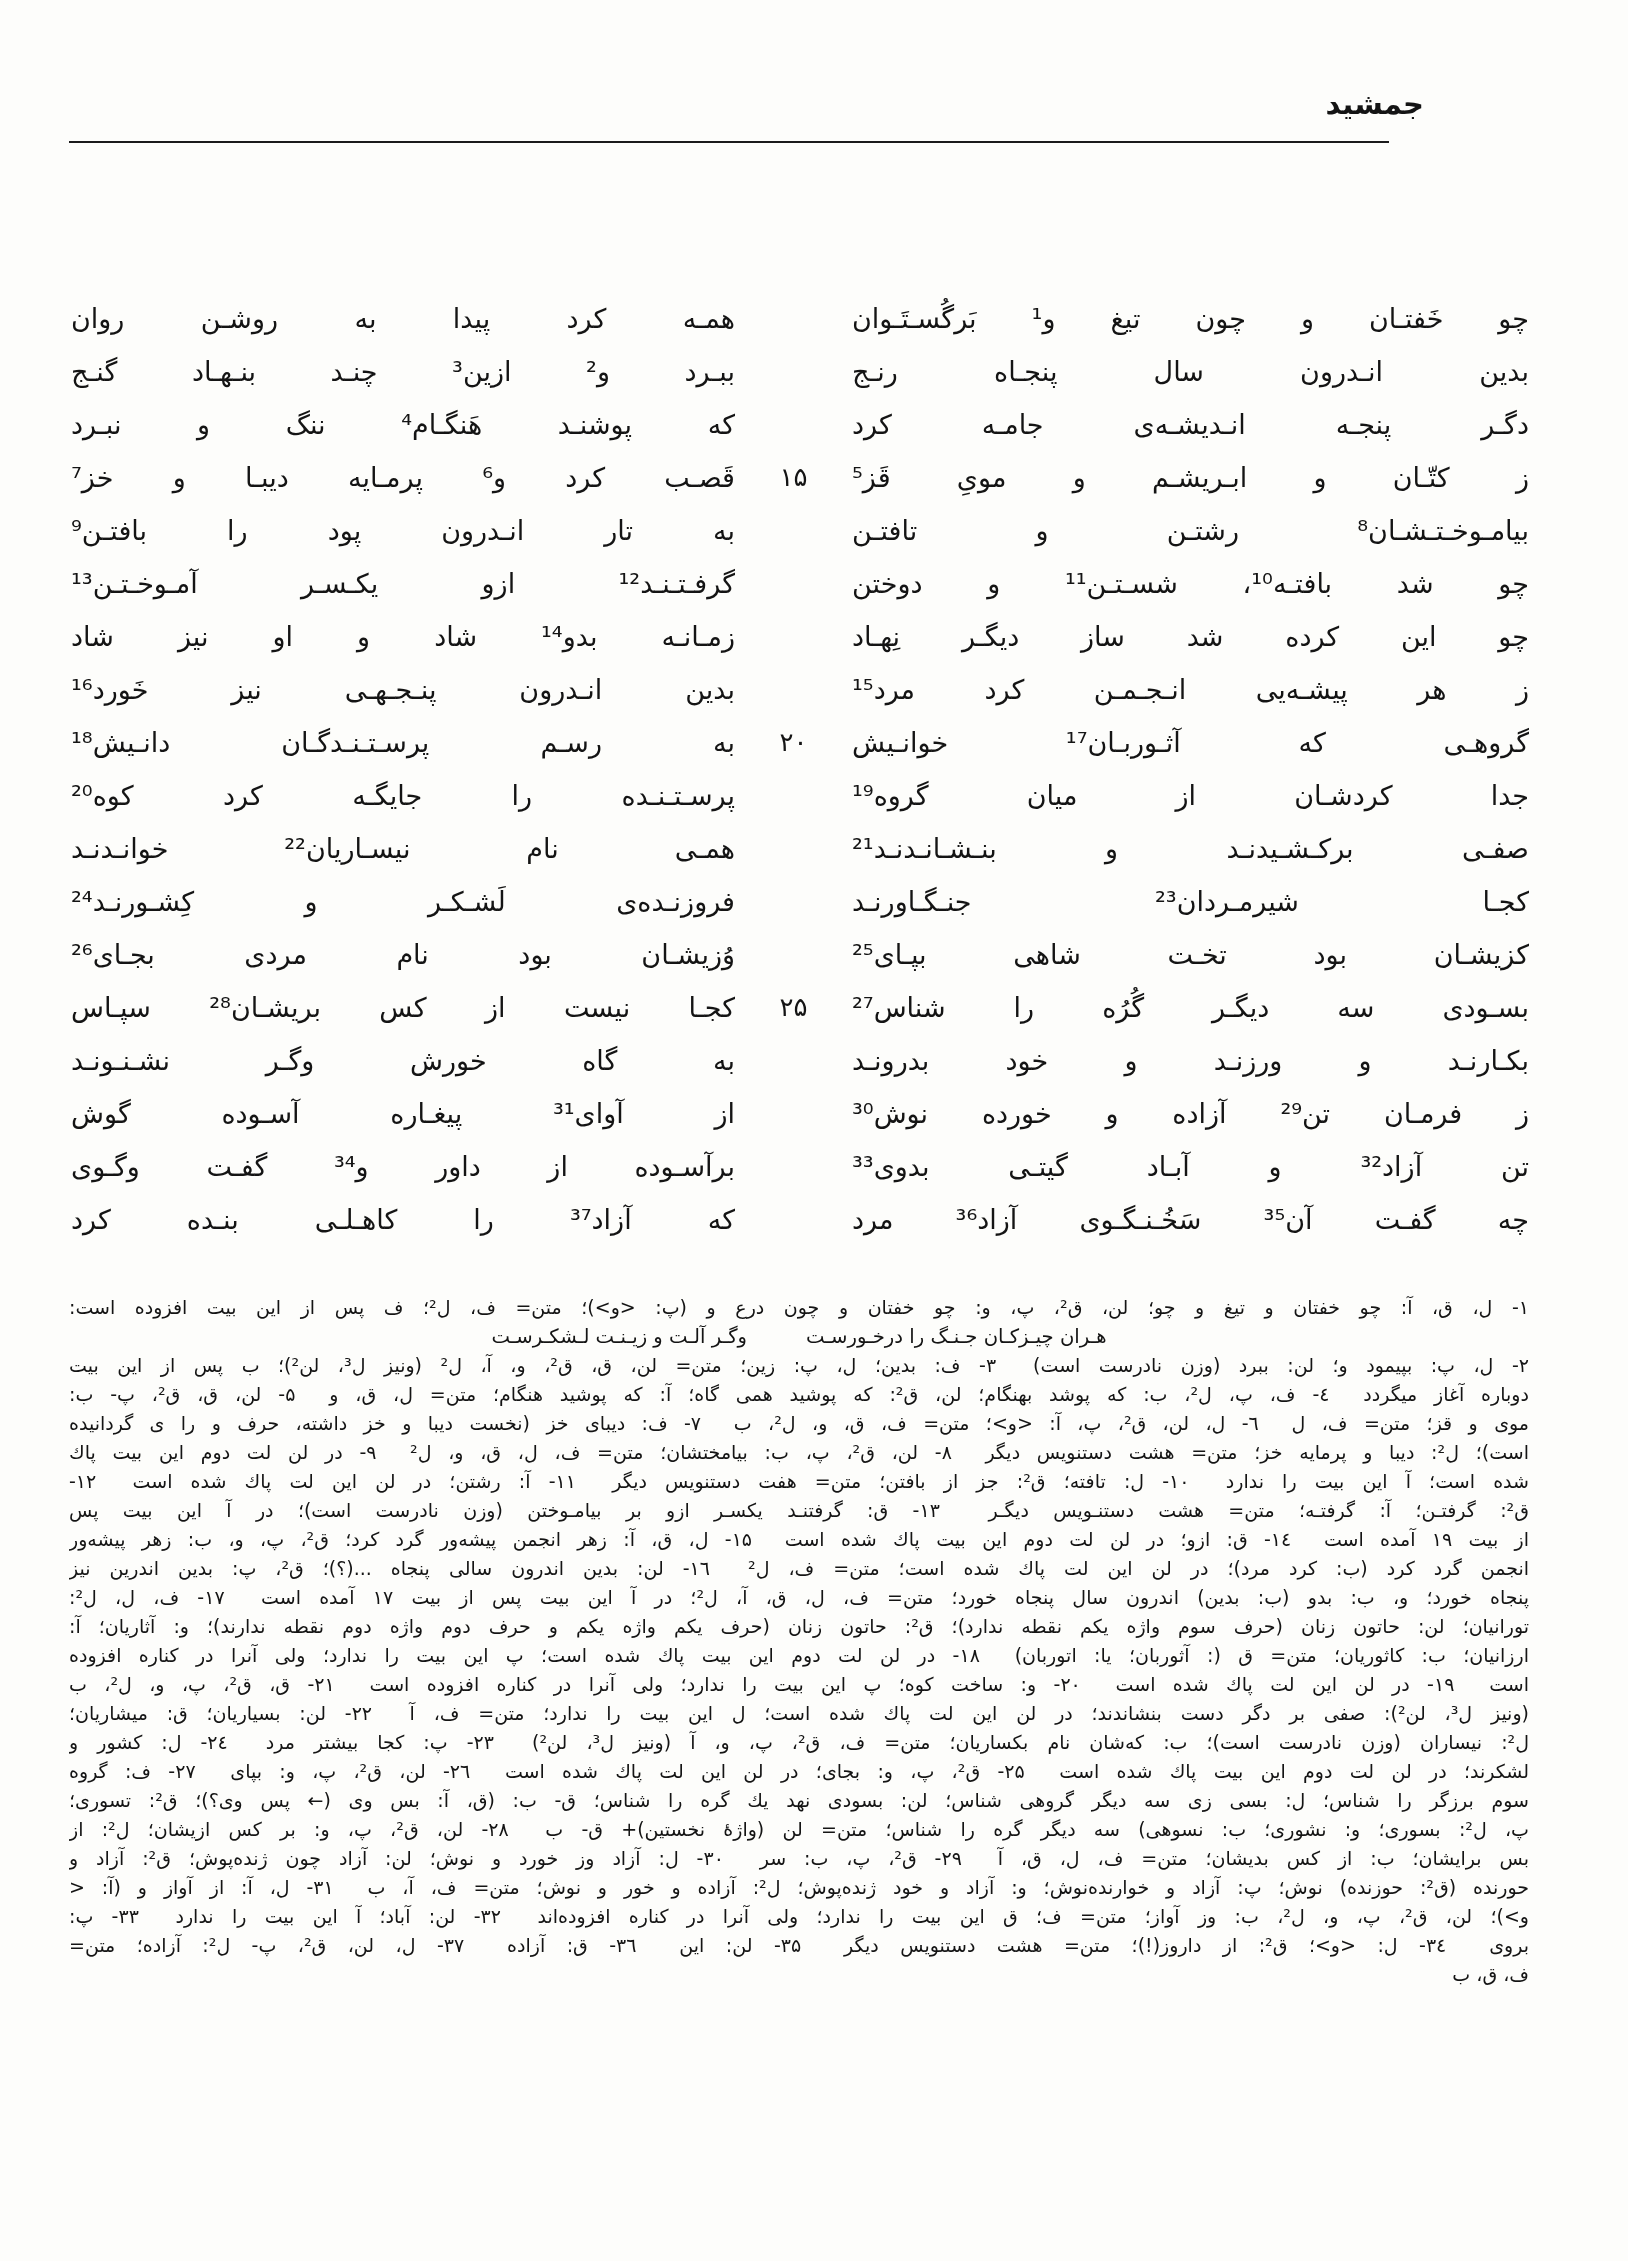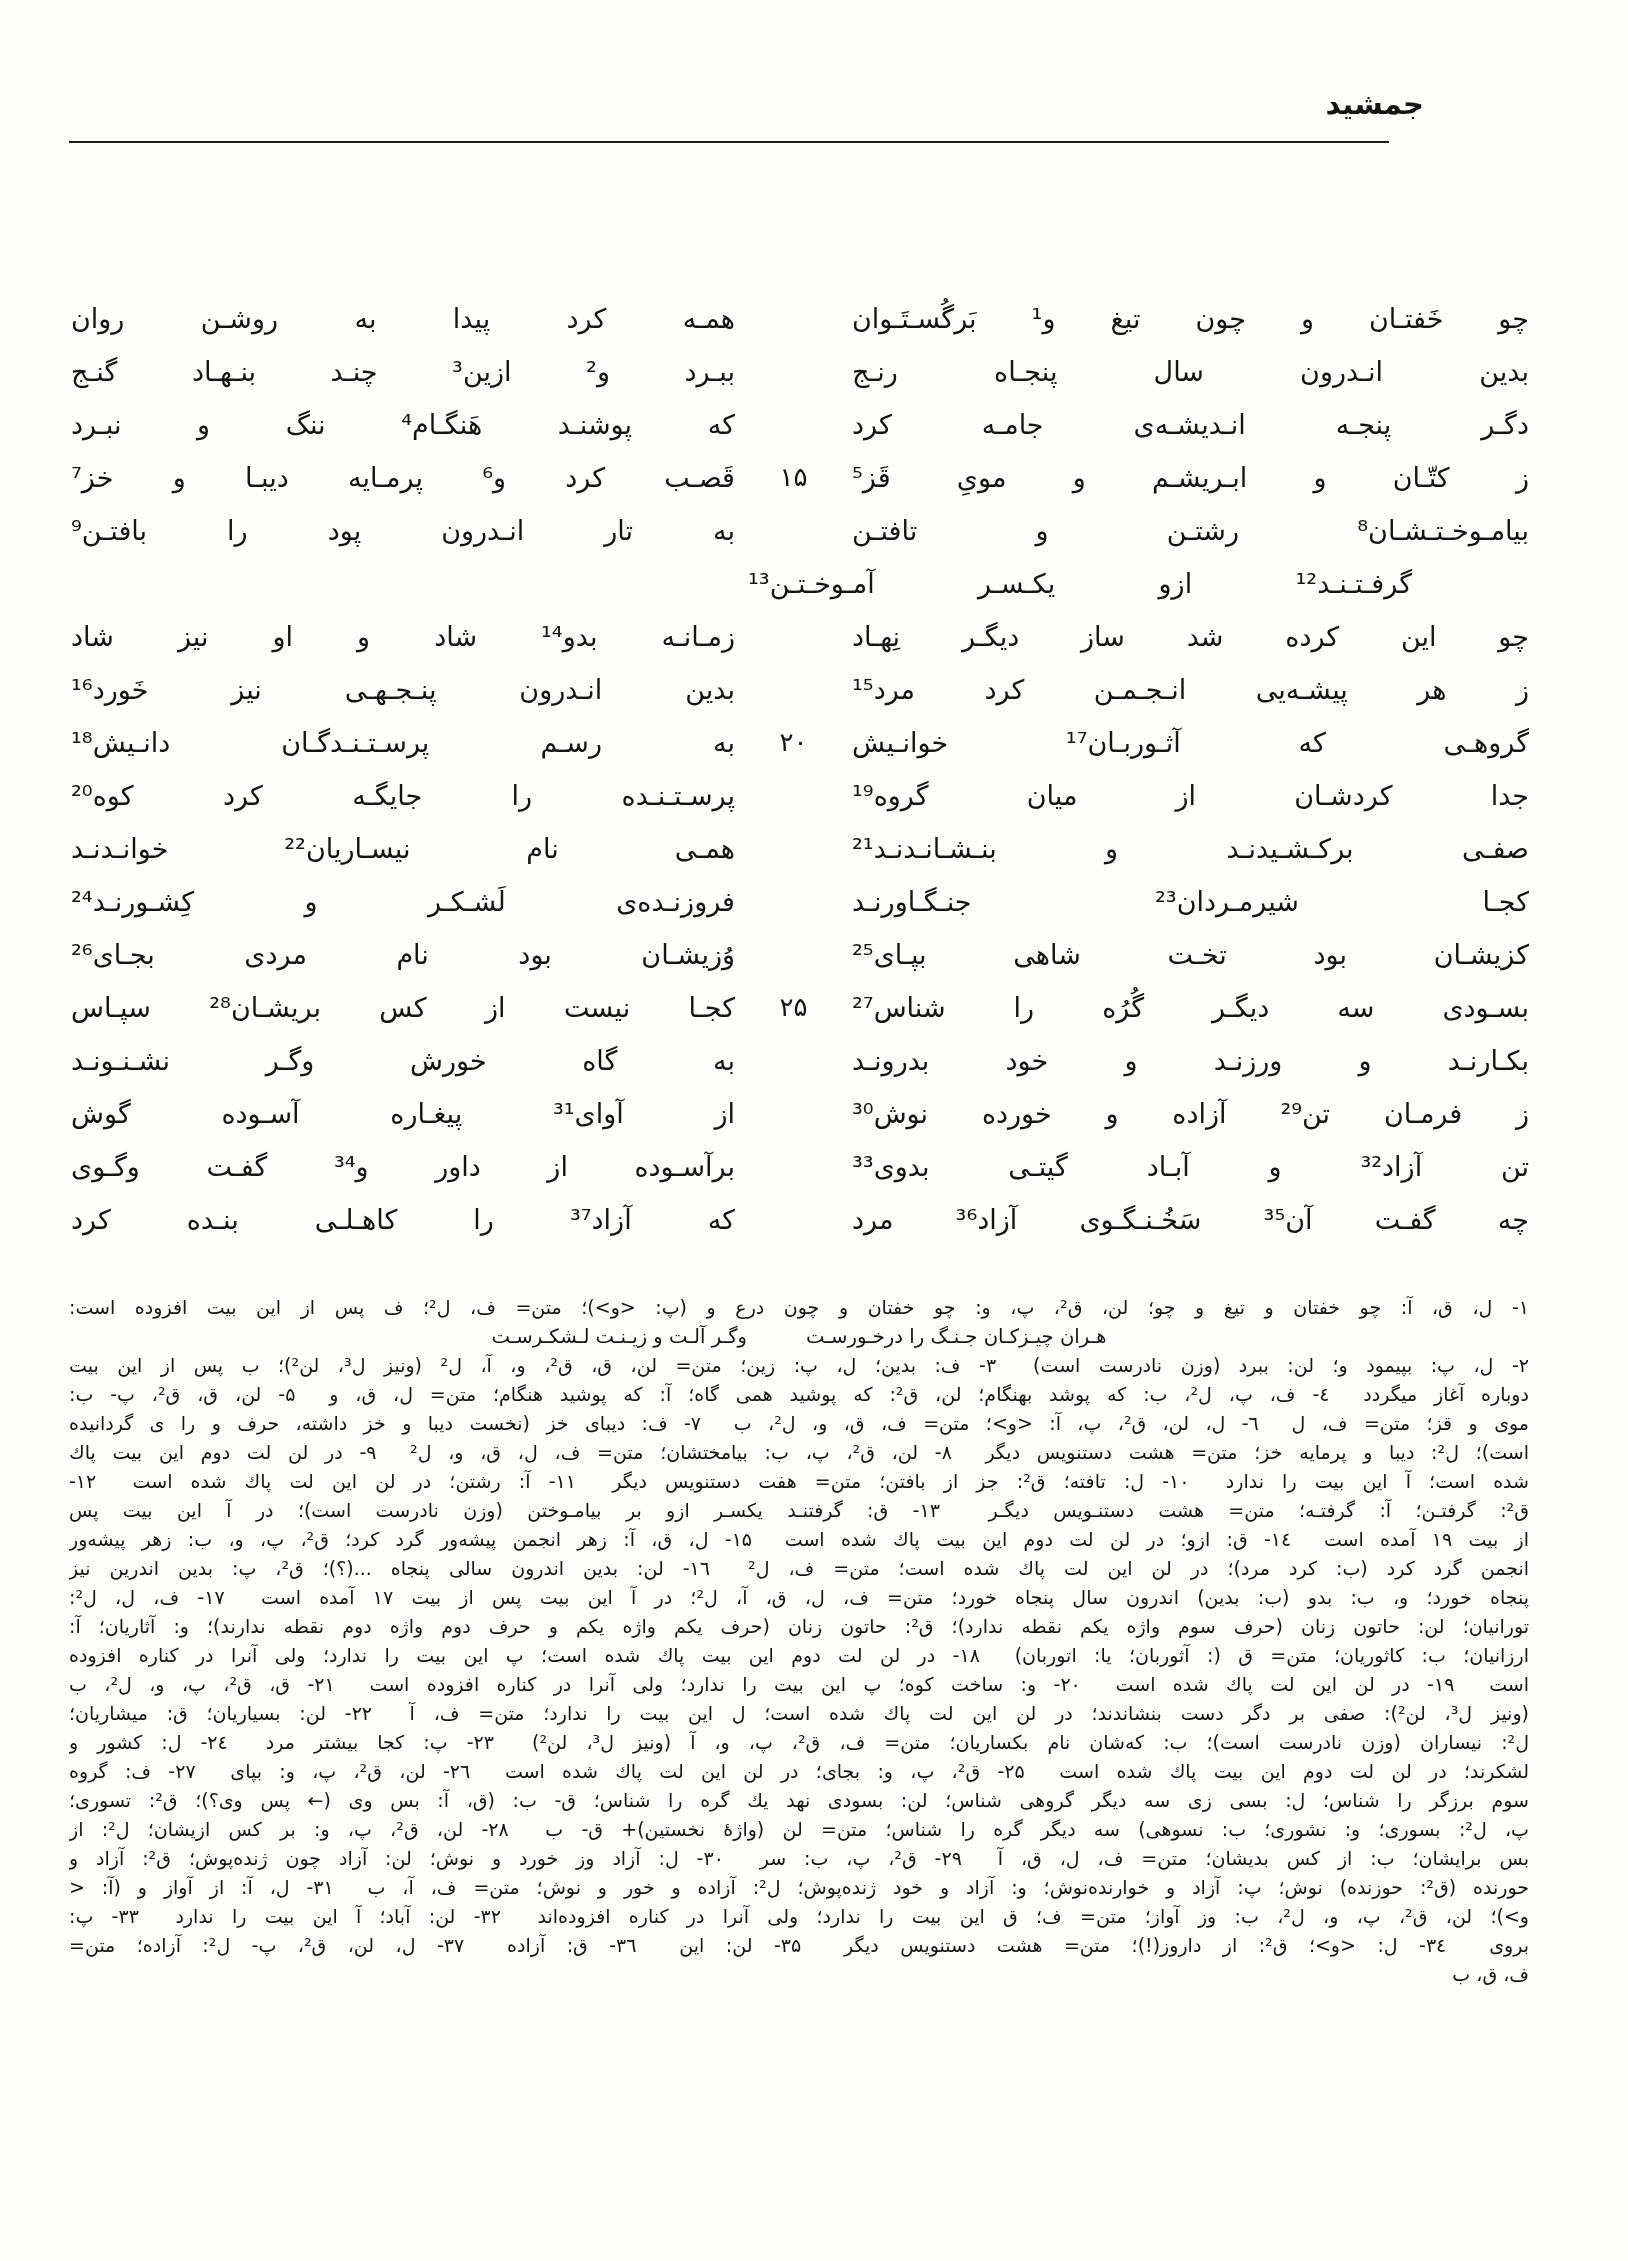--- a/index.html
+++ b/index.html
@@ -121,20 +121,21 @@
         <div class="hemi h1">ز کتّـان و ابـریشـم و مویِ قَز⁵</div>
         <div class="gut">۱۵</div>
         <div class="hemi h2">قَصـب کرد و⁶ پرمـایه دیبـا و خز⁷</div>
       </div>
       <div class="vrow">
         <div class="hemi h1">بیامـوخـتـشـان⁸ رشتـن و تافتـن</div>
         <div class="gut"></div>
         <div class="hemi h2">به تار انـدرون پود را بافتـن⁹</div>
       </div>
       <div class="vrow">
+        <div class="hemi h1">چو شد بافتـه¹⁰، شسـتـن¹¹ و دوختن</div>
         <div class="gut"></div>
         <div class="hemi h2">گرفـتـنـد¹² ازو یکـسـر آمـوخـتـن¹³</div>
       </div>
       <div class="vrow">
         <div class="hemi h1">چو این کرده شد ساز دیگـر نِهـاد</div>
         <div class="gut"></div>
         <div class="hemi h2">زمـانـه بدو¹⁴ شاد و او نیز شاد</div>
       </div>
       <div class="vrow">
         <div class="hemi h1">ز هر پیشـه‌یی انـجـمـن کرد مرد¹⁵</div>

